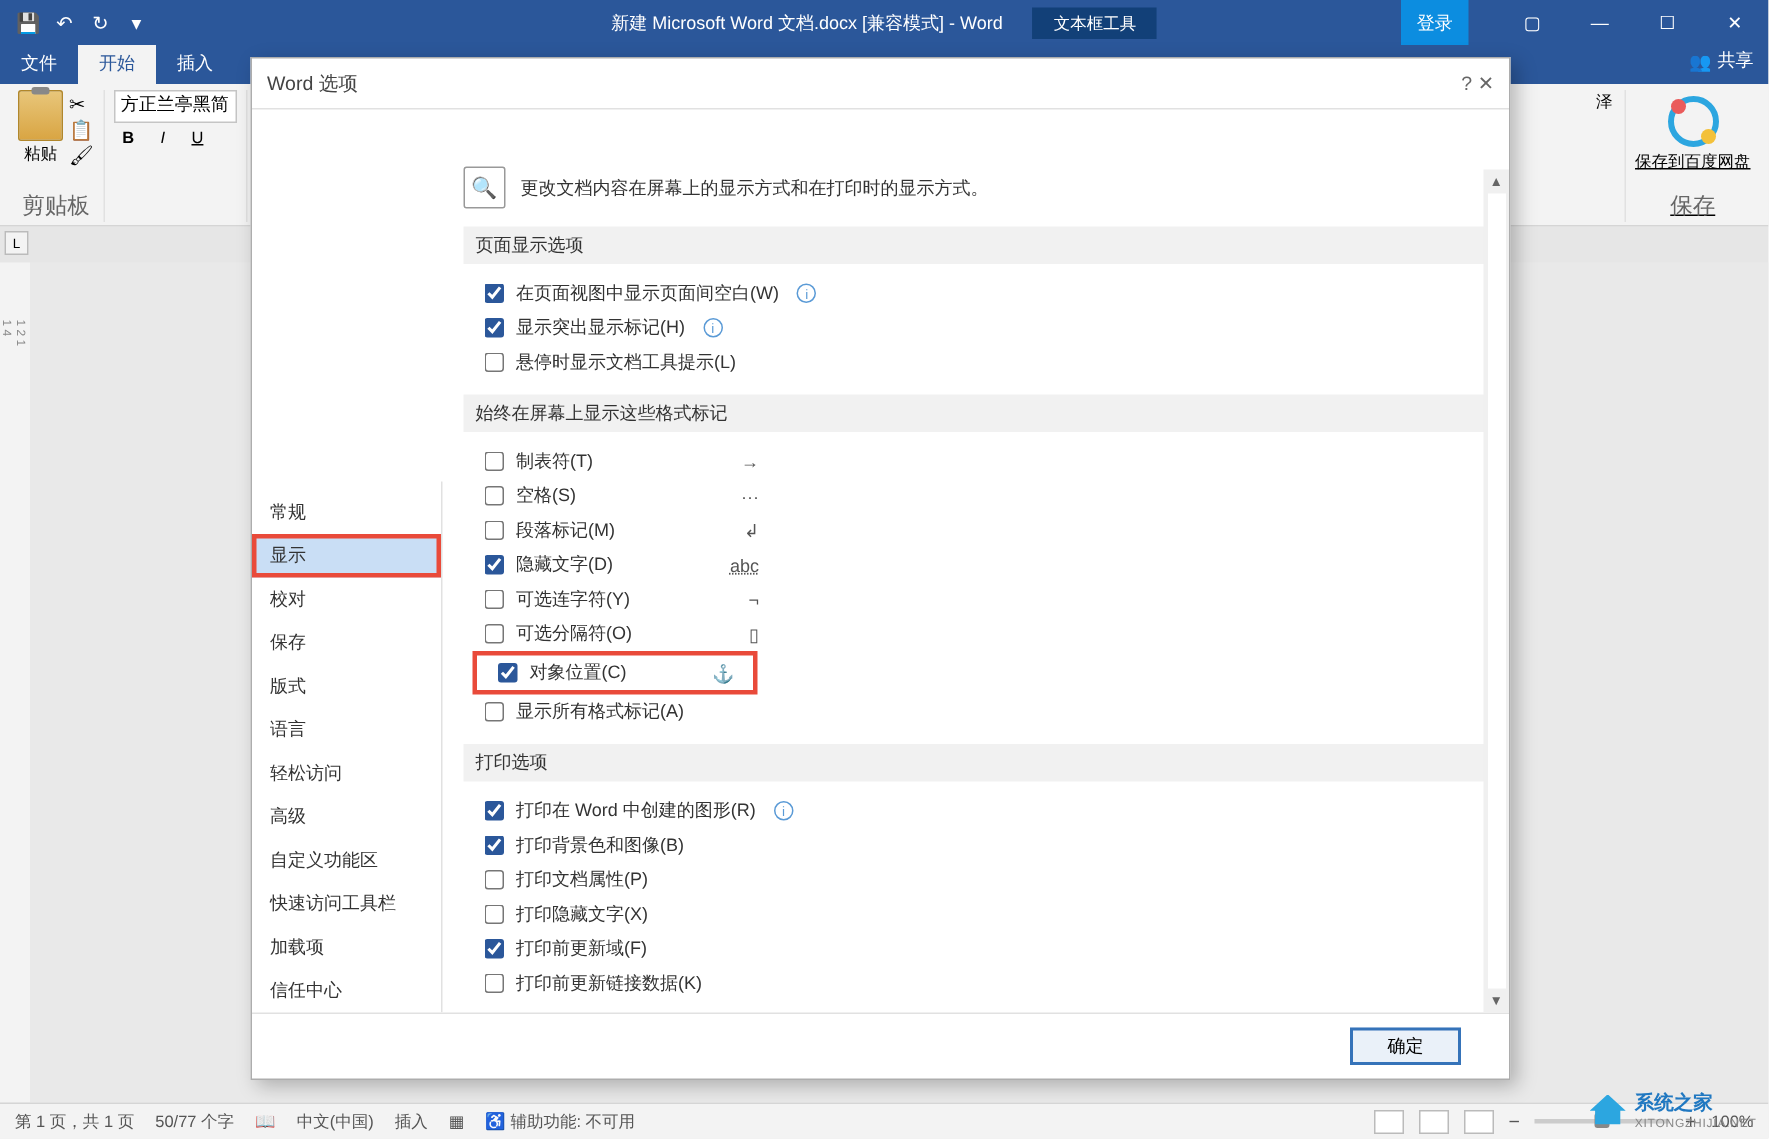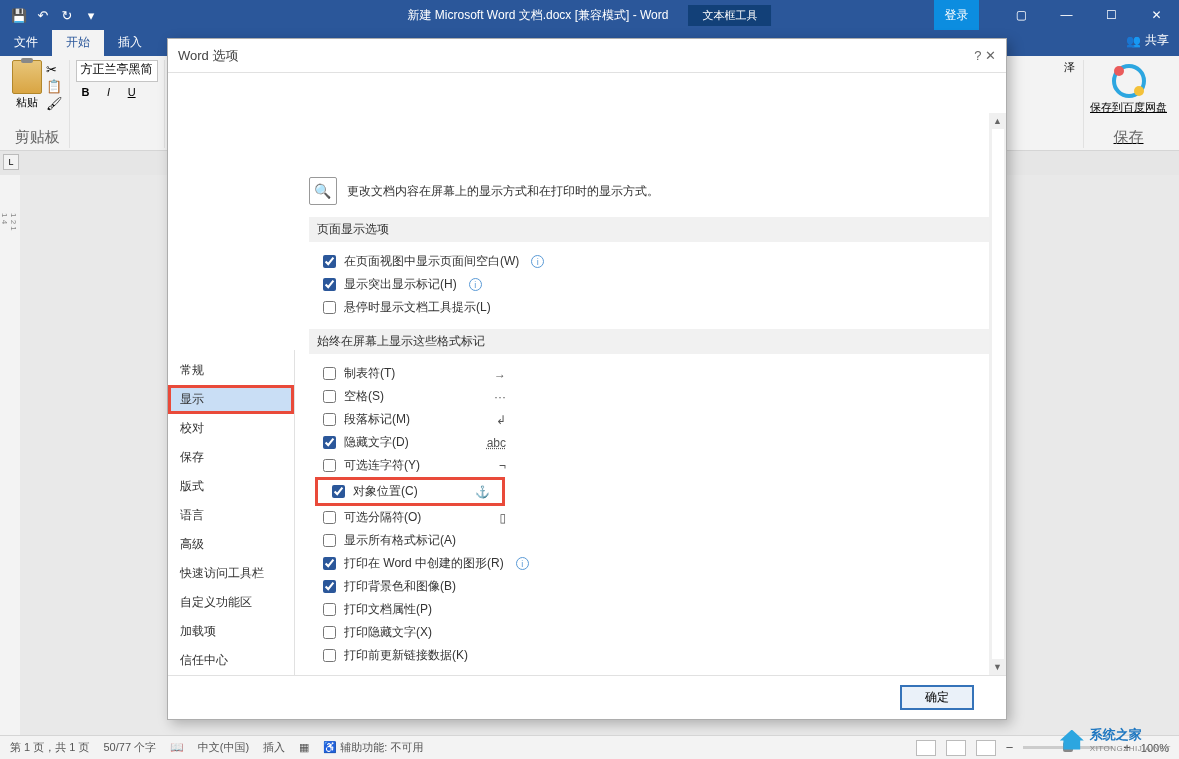--- a/index.html
+++ b/index.html
@@ -187,23 +187,24 @@
     </div>
   </div>
   <div class="dlg-body">
     <div class="nav">
       <div class="nav-item">常规</div>
       <div class="nav-item selected nav-highlight">显示</div>
       <div class="nav-item">校对</div>
       <div class="nav-item">保存</div>
       <div class="nav-item">版式</div>
       <div class="nav-item">语言</div>
+      <div class="nav-item">轻松访问</div>
       <div class="nav-item">高级</div>
+      <div class="nav-item">自定义功能区</div>
       <div class="nav-item">快速访问工具栏</div>
-      <div class="nav-item">自定义功能区</div>
       <div class="nav-item">加载项</div>
       <div class="nav-item">信任中心</div>
     </div>
 
     <div class="content">
       <div class="intro">
         <div class="intro-icon">🔍</div>
         <span>更改文档内容在屏幕上的显示方式和在打印时的显示方式。</span>
       </div>
 
@@ -242,51 +243,56 @@
       <div class="opt-row">
           <input type="checkbox" checked="" style="">
           <span class="opt-label">隐藏文字(D)</span>
           <span class="sym" style="text-decoration:underline dotted;">abc</span>
         </div>
       <div class="opt-row">
           <input type="checkbox" style="">
           <span class="opt-label">可选连字符(Y)</span>
           <span class="sym">¬</span>
         </div>
+      <div class="opt-row">
+          <input type="checkbox" style="">
+          <span class="opt-label">可选分隔符(O)</span>
+          <span class="sym">▯</span>
+        </div>
       <div class="opt-row hl-row">
           <input type="checkbox" checked="" style="">
           <span class="opt-label">对象位置(C)</span>
           <span class="sym" style="margin-right:6px;">⚓</span>
         </div>
       <div class="opt-row">
           <input type="checkbox" style="">
-          <span class="opt-label">可选分隔符(O)</span>
-          <span class="sym">▯</span>
-        </div>
-      <div class="opt-row">
-          <input type="checkbox" style="">
           <span class="opt-label">显示所有格式标记(A)</span>
         </div>
 
+      <div class="section-head">打印选项</div>
       <div class="opt-row">
           <input type="checkbox" checked="" style="">
           <span class="opt-label">打印在 Word 中创建的图形(R)</span>
           <span class="info-i">i</span>
         </div>
       <div class="opt-row">
           <input type="checkbox" checked="" style="">
           <span class="opt-label">打印背景色和图像(B)</span>
         </div>
       <div class="opt-row">
           <input type="checkbox" style="">
           <span class="opt-label">打印文档属性(P)</span>
         </div>
       <div class="opt-row">
           <input type="checkbox" style="">
           <span class="opt-label">打印隐藏文字(X)</span>
+        </div>
+      <div class="opt-row">
+          <input type="checkbox" checked="" style="">
+          <span class="opt-label">打印前更新域(F)</span>
         </div>
       <div class="opt-row">
           <input type="checkbox" style="">
           <span class="opt-label">打印前更新链接数据(K)</span>
         </div>
     </div>
     <div class="content-scroll">
       <div class="arrow">▲</div>
       <div class="thumb"></div>
       <div class="arrow">▼</div>

